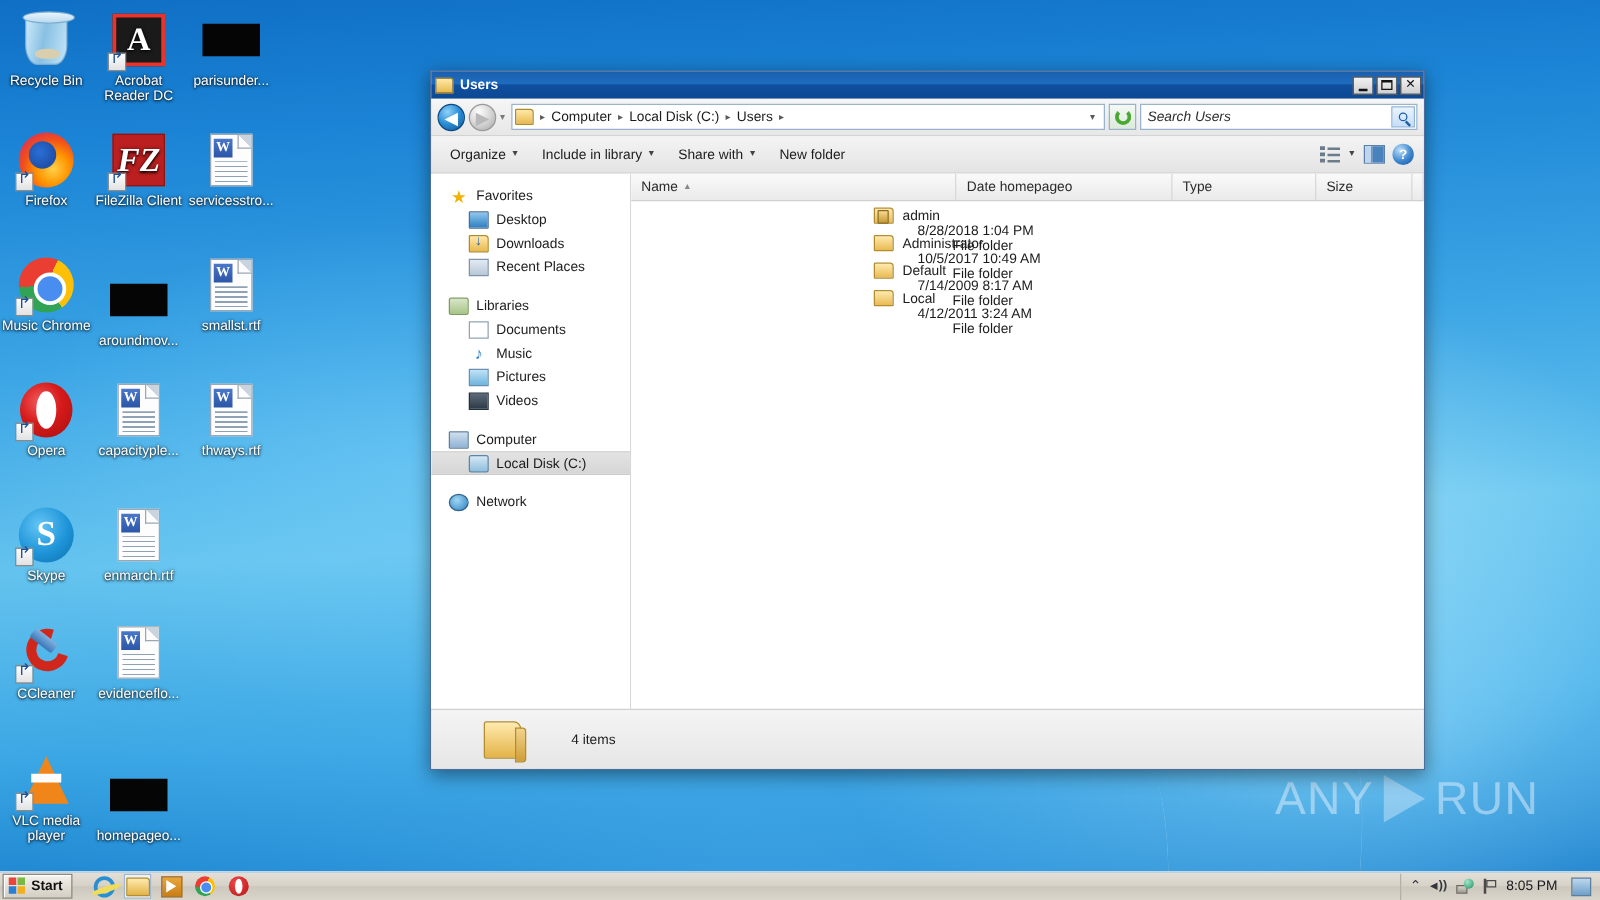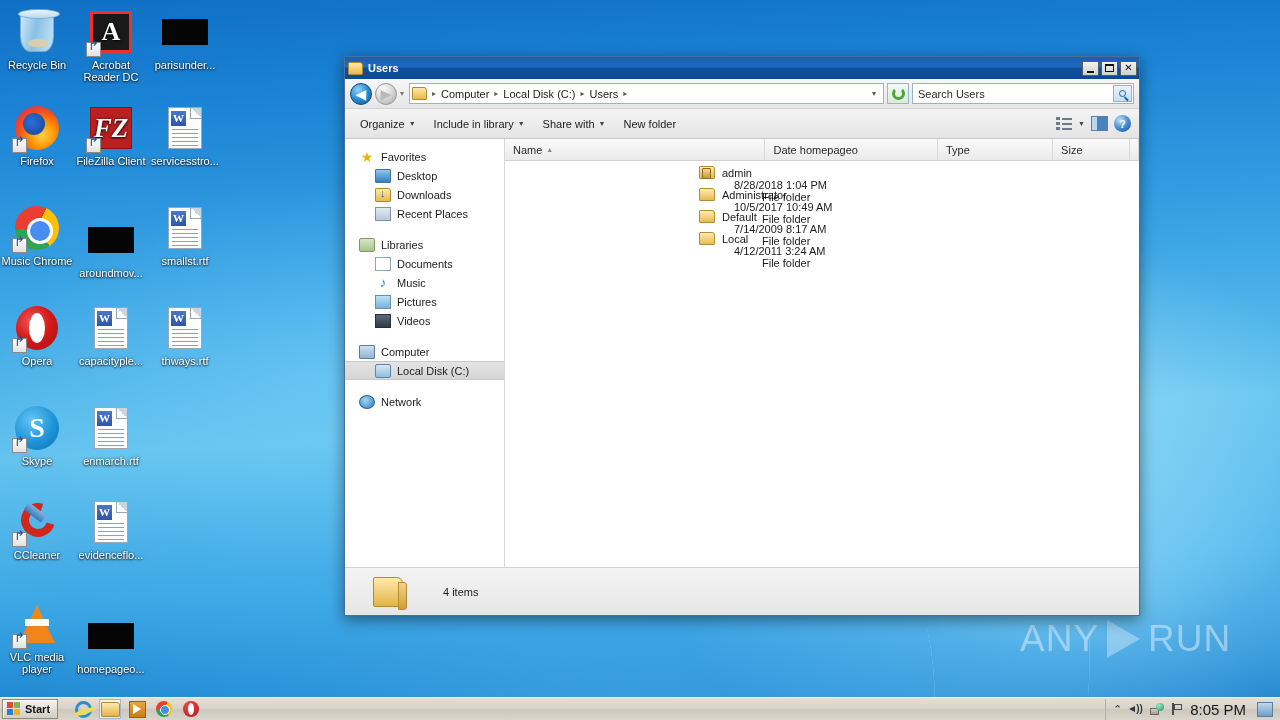--- a/index.html
+++ b/index.html
@@ -230,21 +230,21 @@
   .addrdrop { margin-left: auto; font-size: 8px; color: #5a5a5a; padding: 0 5px; cursor: default; }
   .refreshbtn {
     width: 22px; height: 21px; border: 1px solid #9ab3cc; background: linear-gradient(#f4f9f4,#dceadc);
     display: flex; align-items: center; justify-content: center; cursor: default; flex: 0 0 auto;
   }
   .refreshbtn .rg { width: 13px; height: 13px; border-radius: 50%; border: 3px solid #49a832; border-top-color: transparent; }
   .searchbox {
     width: 222px; height: 21px; background: #fff; border: 1px solid #9ab3cc;
     display: flex; align-items: center; padding: 0 1px 0 5px; flex: 0 0 auto;
   }
-  .searchbox .stxt { flex: 1; color: #2b2b2b; font-size: 11px; }
+  .searchbox .stxt { flex: 1; color: #2b2b2b; font-size: 11px; font-style: italic; }
   .searchico {
     width: 19px; height: 17px; background: linear-gradient(#eaf4fc,#c6defa); border: 1px solid #8fb4d8;
     display: flex; align-items: center; justify-content: center; cursor: default;
   }
   .searchico .mag { width: 7px; height: 7px; border: 1.5px solid #1d5fa8; border-radius: 50%; position: relative; }
   .searchico .mag::after { content: ""; position: absolute; right: -4px; bottom: -3px; width: 5px; height: 1.5px; background: #1d5fa8; transform: rotate(45deg); }
 
   .cmdbar {
     height: 30px; flex: 0 0 30px; display: flex; align-items: center;
     padding: 0 6px; gap: 0;
@@ -334,21 +334,21 @@
     background: linear-gradient(#ffeaaf,#e9bb52); border: 1px solid #b28c2e; border-radius: 1px 3px 1px 1px;
   }
   .ffolder.locked::after {
     content: ""; position: absolute; left: 2px; top: 1px; width: 7px; height: 9px;
     background: linear-gradient(#f7d98f,#c79a38); border: 1px solid #8a6a20; border-radius: 1px;
   }
 
   .statusbar {
     height: 48px; flex: 0 0 48px; display: flex; align-items: center;
     background: linear-gradient(#f4f4f4,#e6e6e6); border-top: 1px solid #d0d0d0;
-    padding: 0 10px; gap: 18px;
+    padding: 0 24px; gap: 18px;
   }
   .statusbar .bigfolder {
     width: 30px; height: 30px; margin-left: 18px;
     background: linear-gradient(#ffeaaf,#e3b347); border: 1px solid #b28c2e;
     border-radius: 2px 6px 2px 2px; position: relative;
   }
   .statusbar .bigfolder::after {
     content: ""; position: absolute; right: -5px; top: 4px; width: 7px; height: 26px;
     background: linear-gradient(#f2d38c,#cf9f36); border: 1px solid #b28c2e; border-radius: 0 3px 3px 0;
   }
@@ -425,21 +425,21 @@
   .tray .ticon2 { font-size: 11px; color: #33363b; cursor: default; line-height: 1; }
   .tray .vol { position: relative; width: 14px; height: 12px; }
   .tray .vol i { position: absolute; left: 0; top: 3px; width: 0; height: 0; border-top: 3px solid transparent; border-bottom: 3px solid transparent; border-right: 6px solid #33363b; }
   .tray .vol b { position: absolute; left: 7px; top: 1px; font-size: 10px; color: #33363b; line-height: 10px; }
   .tray .net { width: 14px; height: 12px; position: relative; }
   .tray .net i { position: absolute; left: 0; bottom: 0; width: 9px; height: 7px; background: linear-gradient(#d8d4ca,#9d9a92); border: 1px solid #6b6862; }
   .tray .net b { position: absolute; right: 0; top: 0; width: 8px; height: 8px; border-radius: 50%; background: radial-gradient(circle at 35% 30%, #9fe8c8, #1f8f5f); }
   .tray .flag { width: 12px; height: 12px; position: relative; }
   .tray .flag i { position: absolute; left: 1px; top: 0; width: 1.5px; height: 12px; background: #4a4a4a; }
   .tray .flag b { position: absolute; left: 3px; top: 1px; width: 8px; height: 6px; border: 1px solid #4a4a4a; }
-  .tray .clock { font-size: 15px; color: #16181c; cursor: default; text-align: center; }
+  .tray .clock { font-size: 11px; color: #16181c; cursor: default; text-align: center; }
   .showdesk {
     width: 16px; height: 15px; margin-left: 4px;
     background: linear-gradient(#bcd8ee,#6f9fc8); border: 1px solid #5a7f9e; cursor: default;
   }
 </style>
 </head>
 <body>
 
 <div id="desktop">
   <div class="arc arc3"></div>

